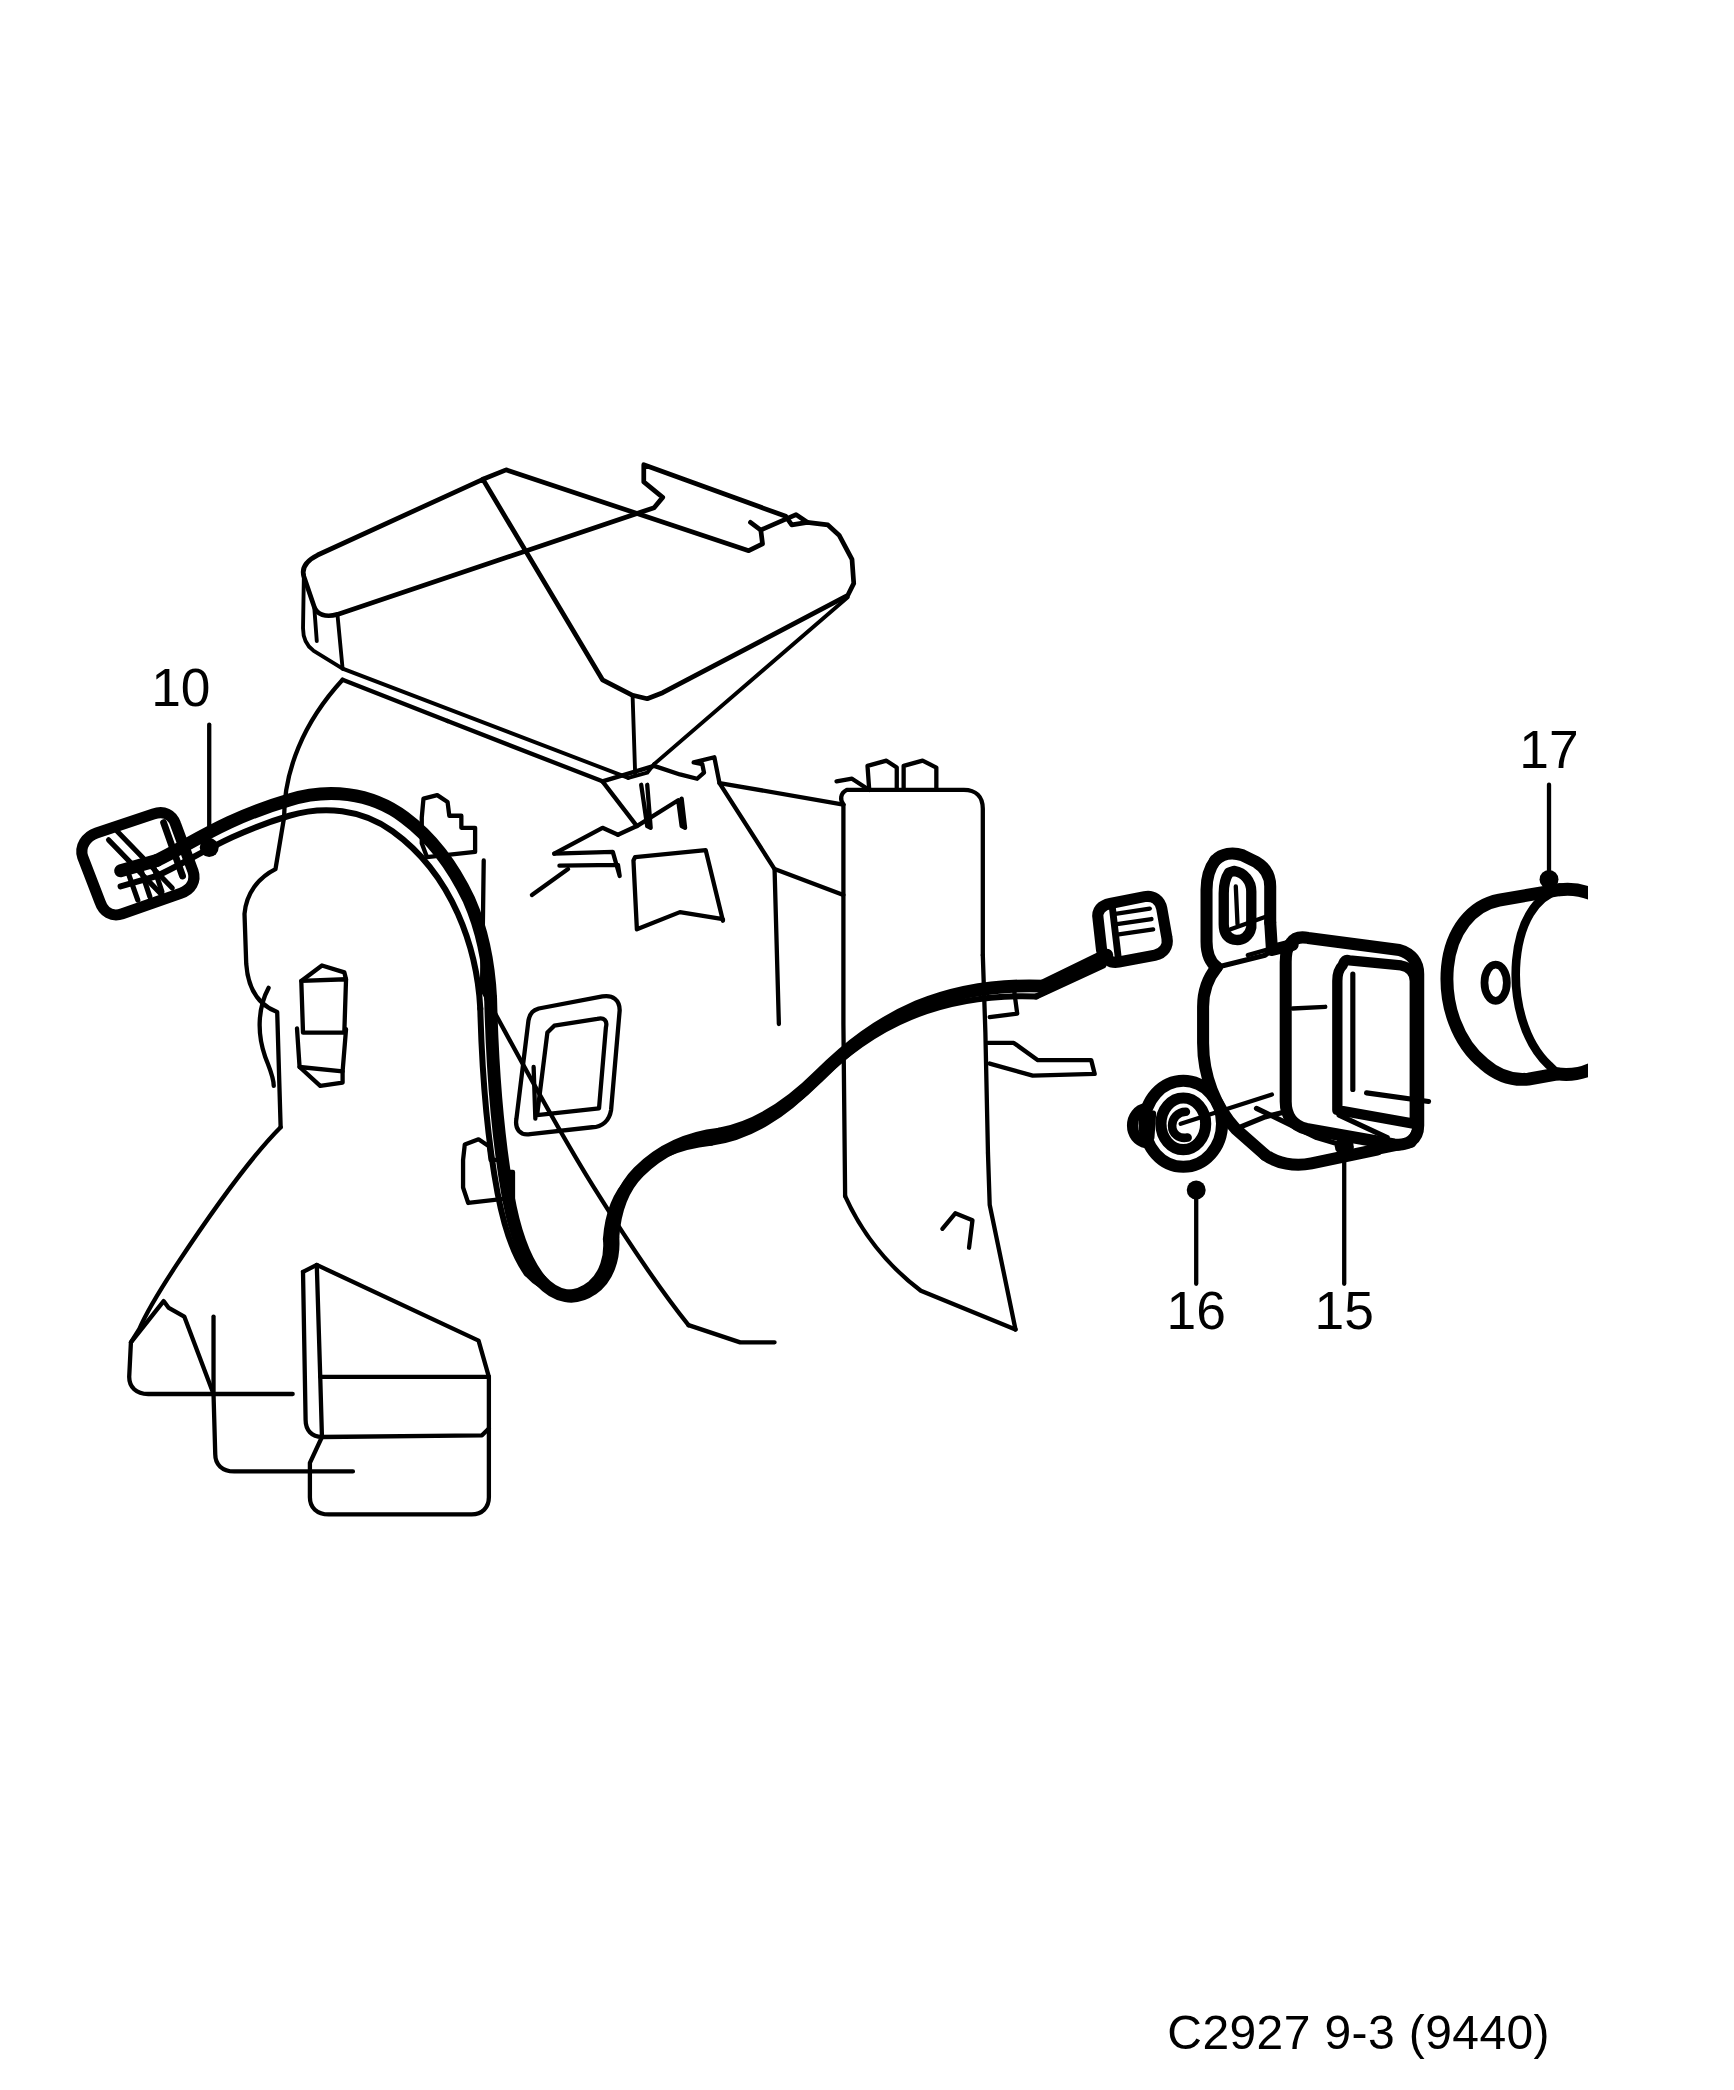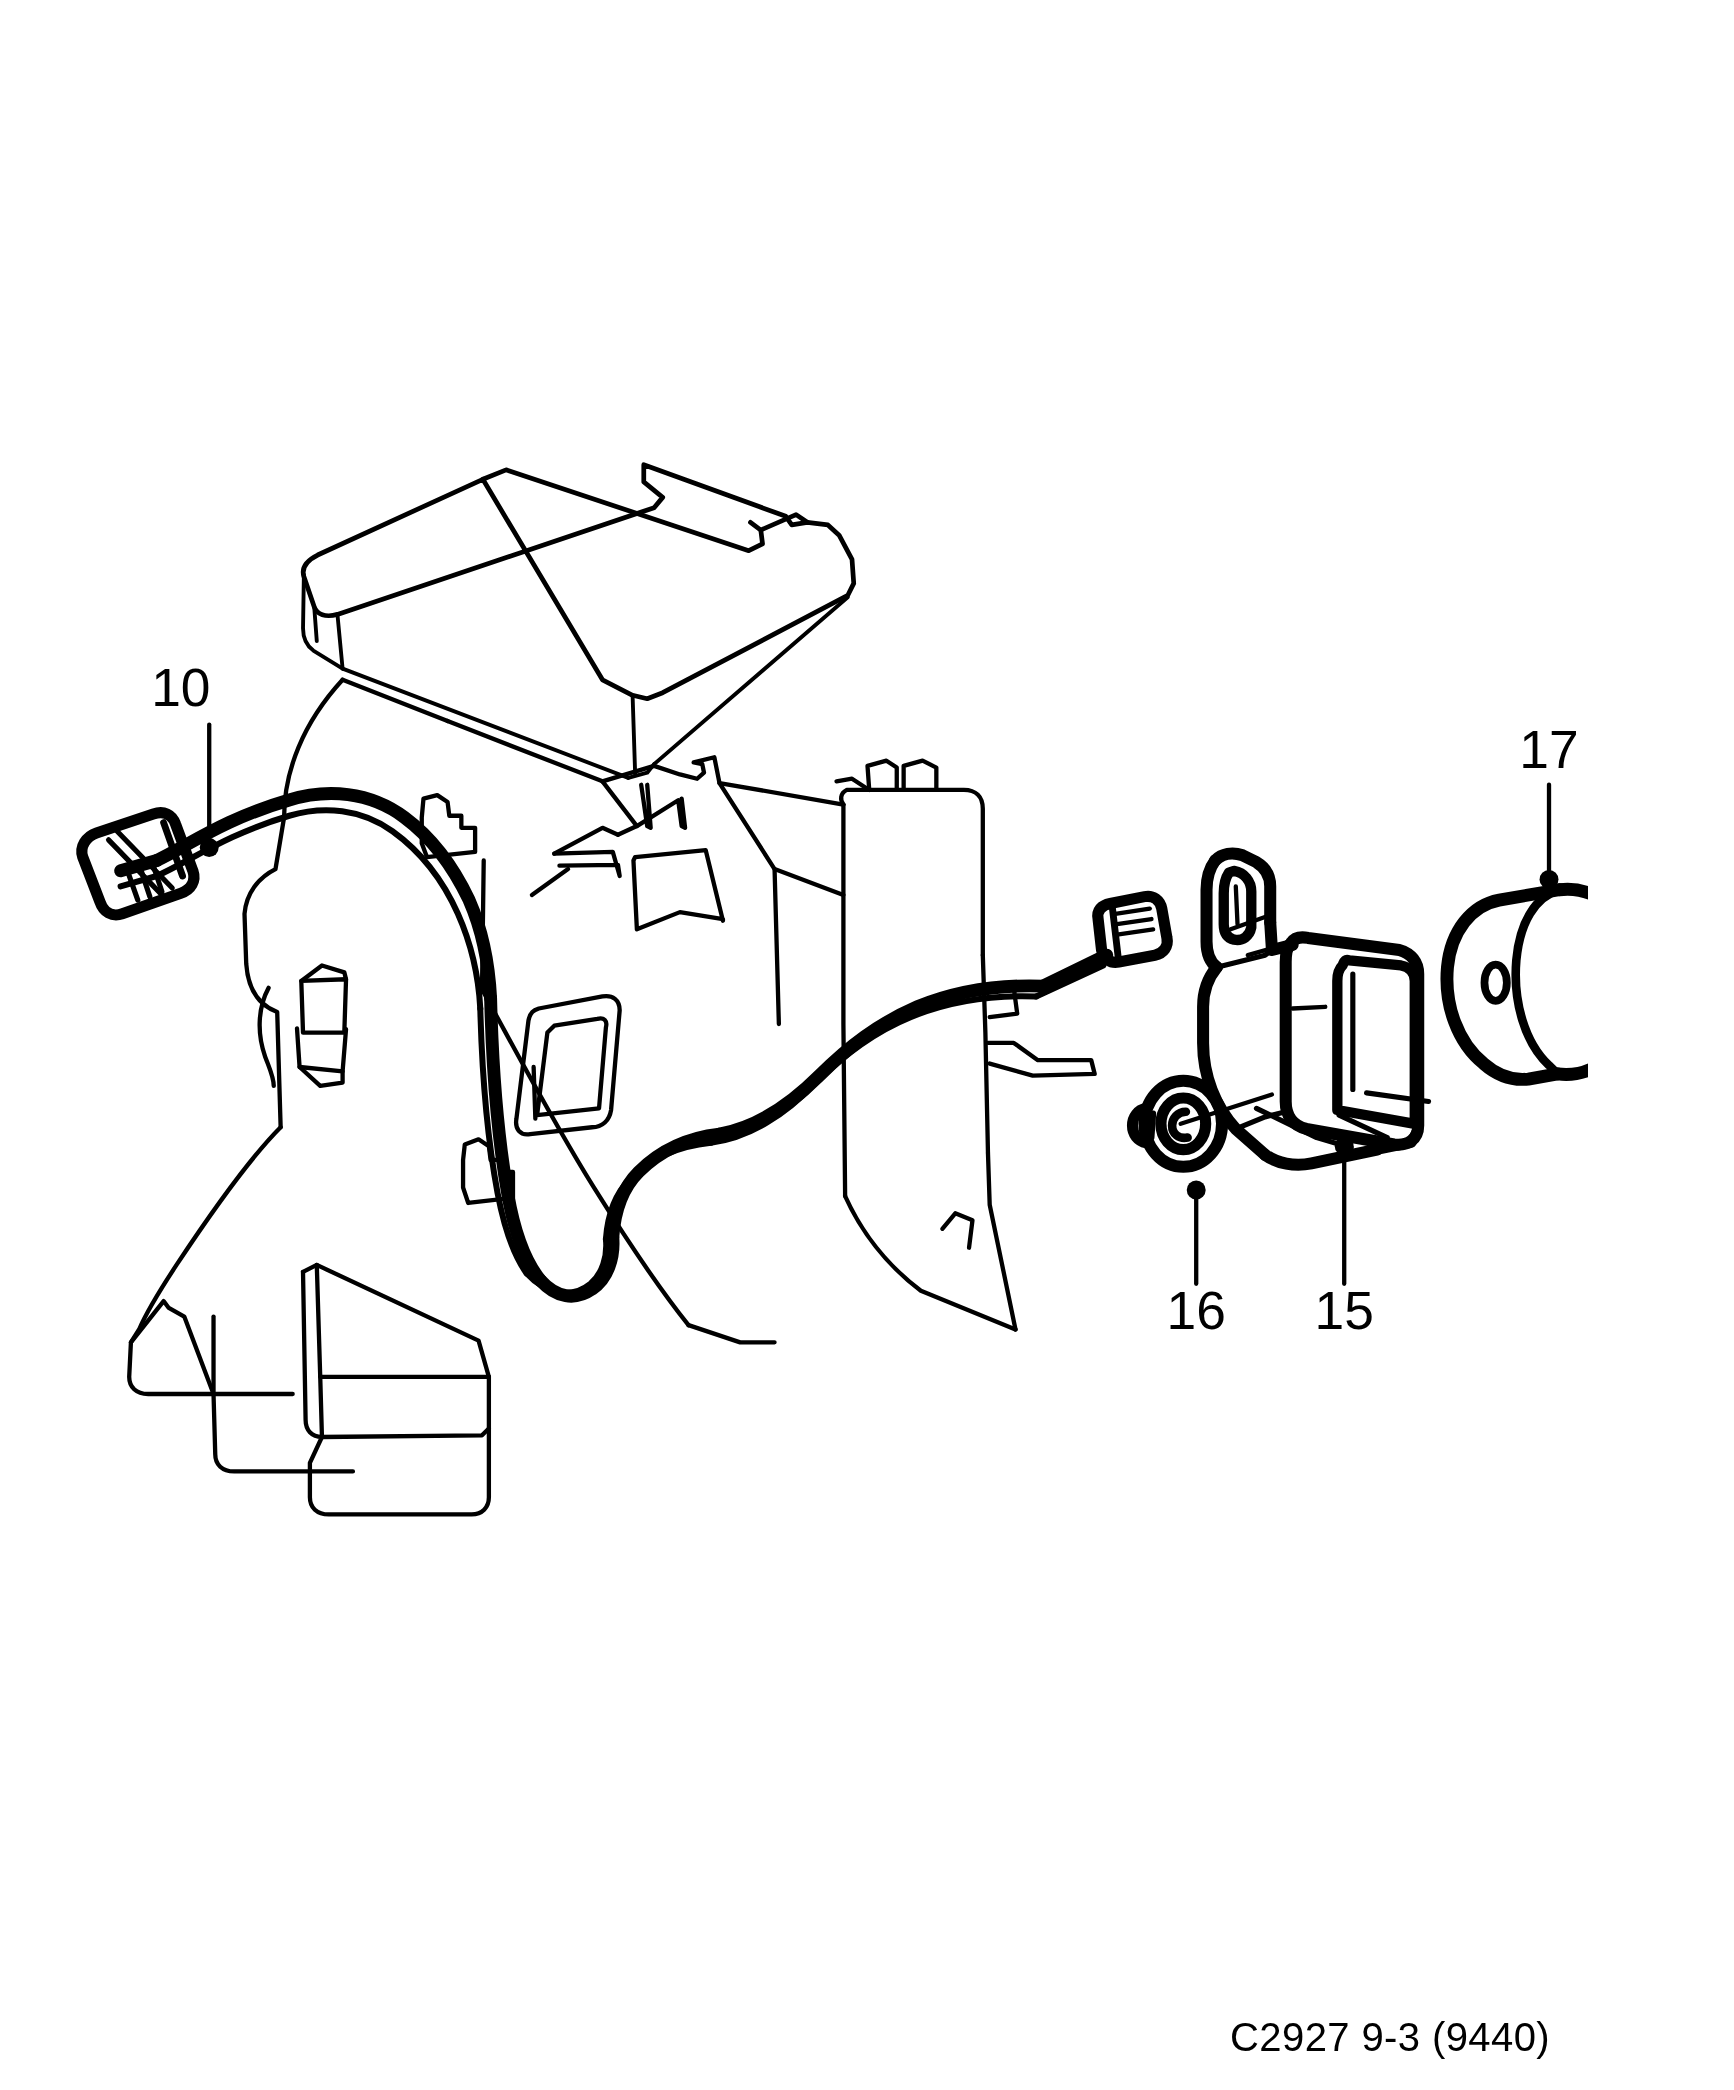--- a/index.html
+++ b/index.html
@@ -24,21 +24,21 @@
     left: 0;
     top: 0;
     width: 1735px;
     height: 2091px;
     display: block;
   }
   .footer-code {
     position: absolute;
     right: 38px;
     bottom: 31px;
-    font-size: 40px;
+    font-size: 48px;
     letter-spacing: 0.4px;
     color: #000000;
     white-space: nowrap;
   }
   text.callout {
     font-family: "Liberation Sans", sans-serif;
     font-size: 62px;
     fill: #000000;
   }
 </style>

